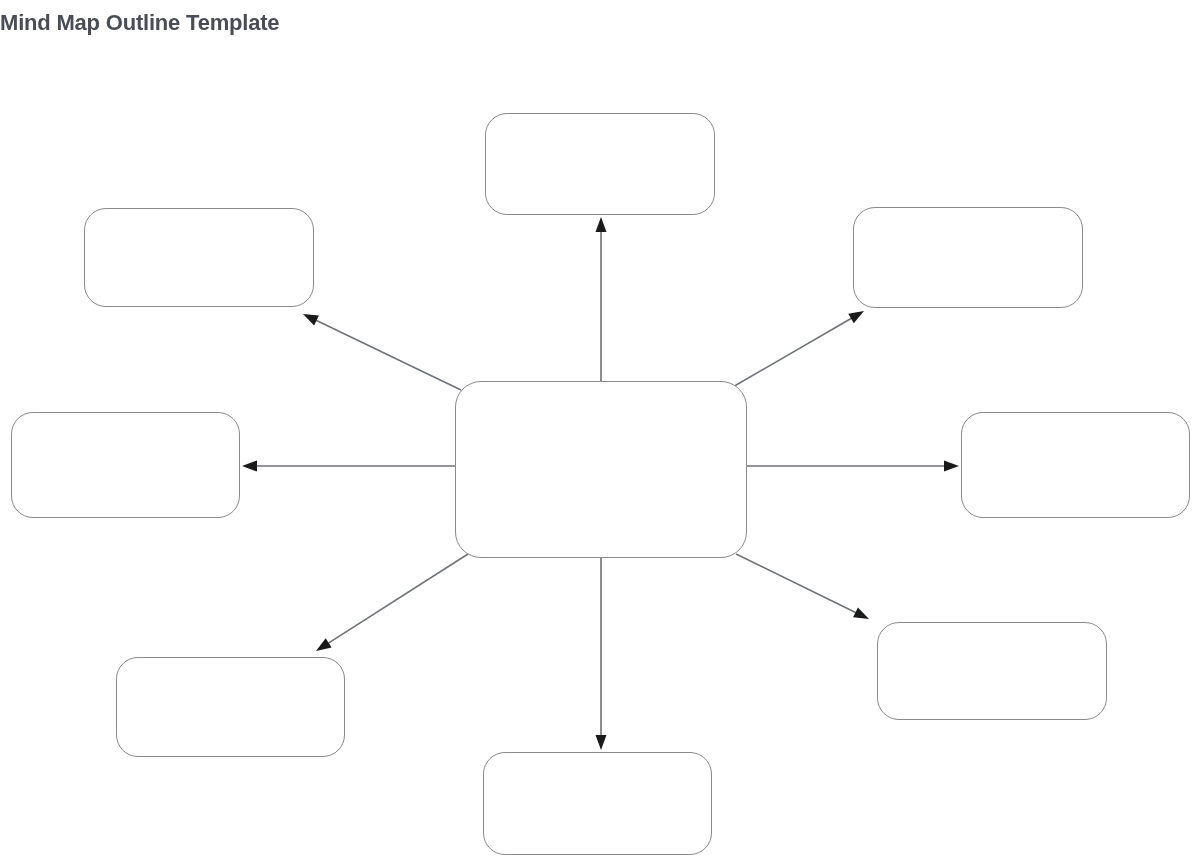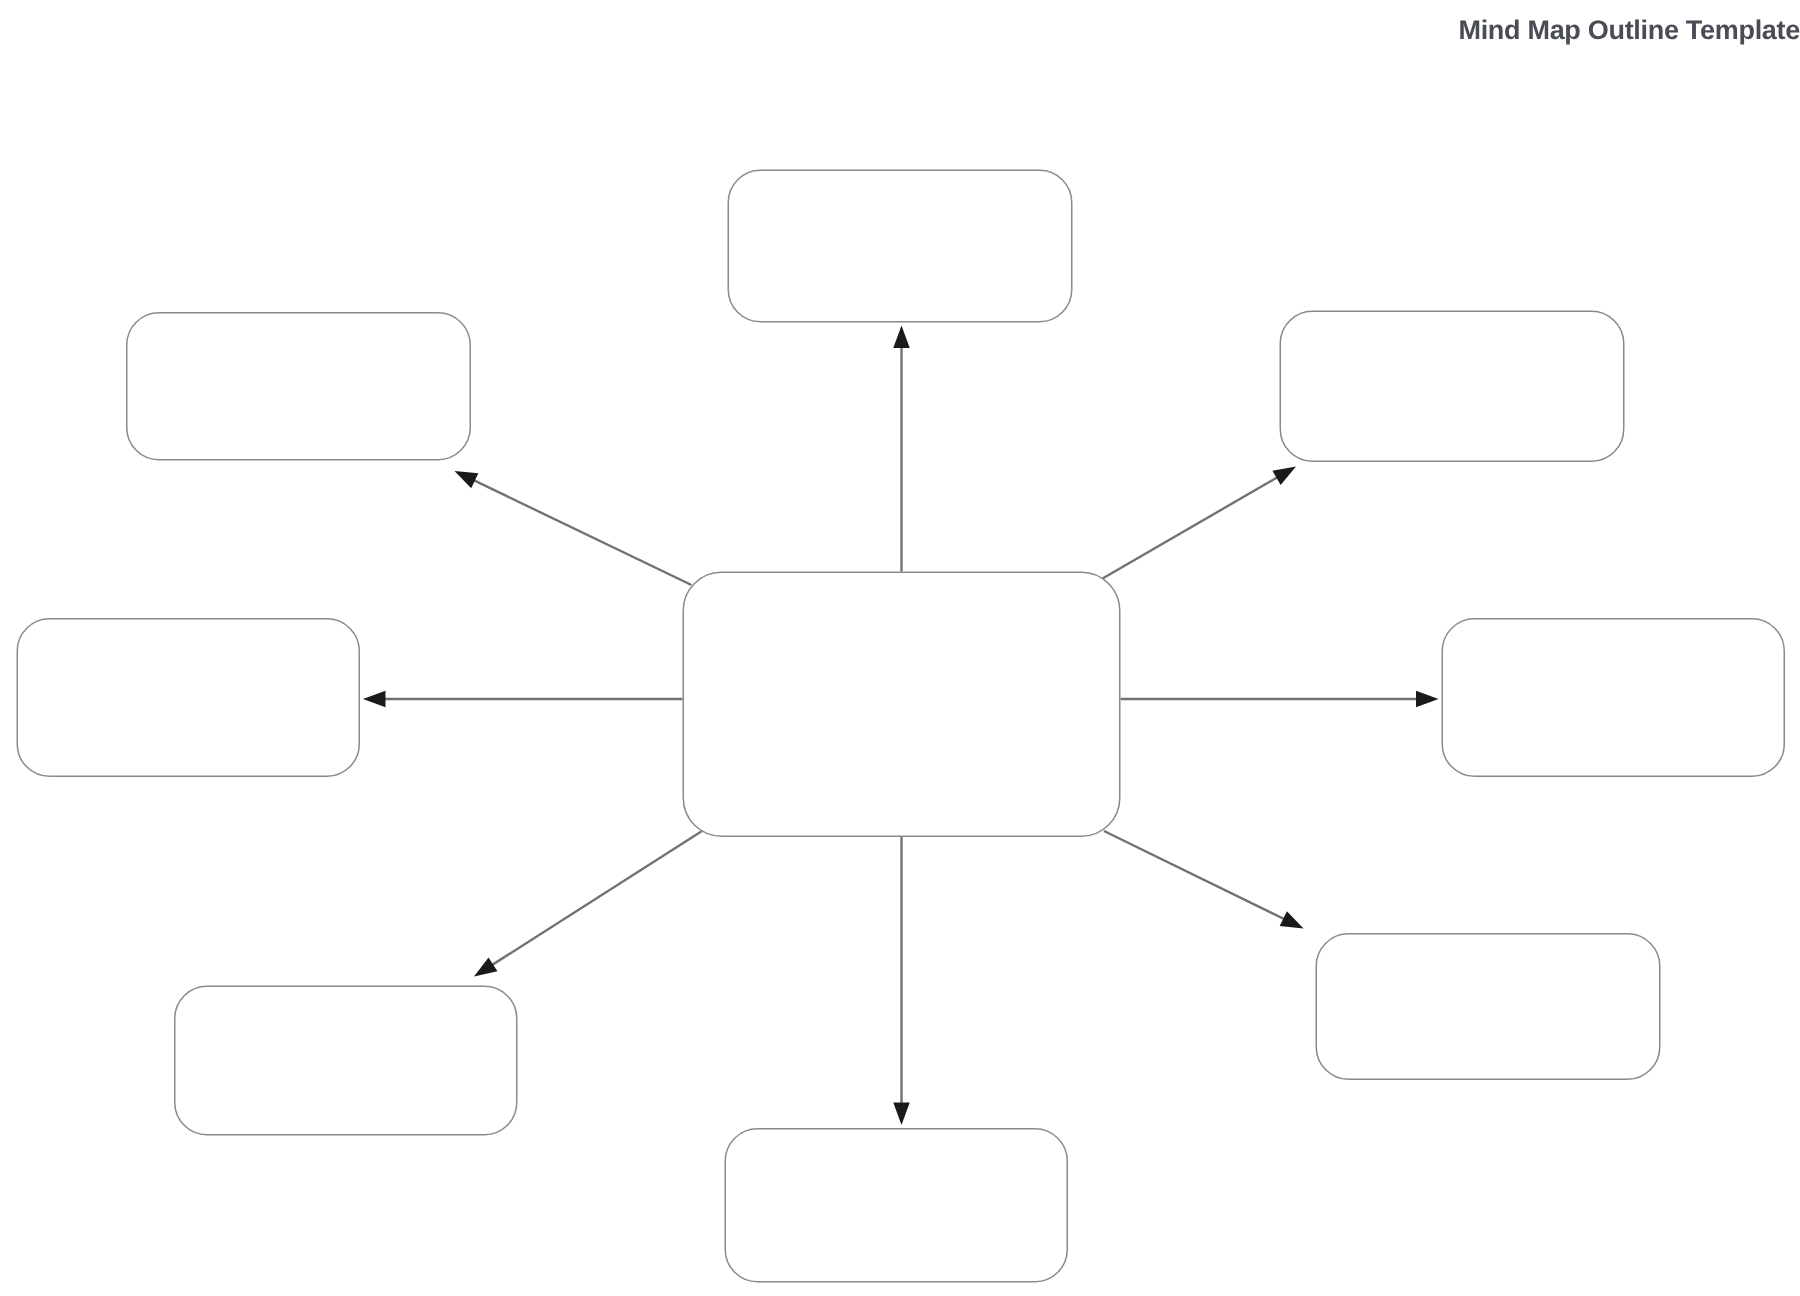--- a/index.html
+++ b/index.html
@@ -18,23 +18,23 @@
     position: absolute;
     left: 0; top: 0;
     width: 1200px;
     height: 864px;
   }
   #title {
     position: absolute;
     left: 0;
     top: 10px;
     width: 1200px;
-    text-align: right;
+    text-align: left;
     font-family: "Liberation Sans", sans-serif;
-    font-size: 18px;
+    font-size: 22px;
     font-weight: bold;
     color: #4a4d55;
     letter-spacing: -0.2px;
     white-space: nowrap;
   }
   .node-layer {
     position: absolute;
     left: 0; top: 0;
     width: 1200px;
     height: 864px;

